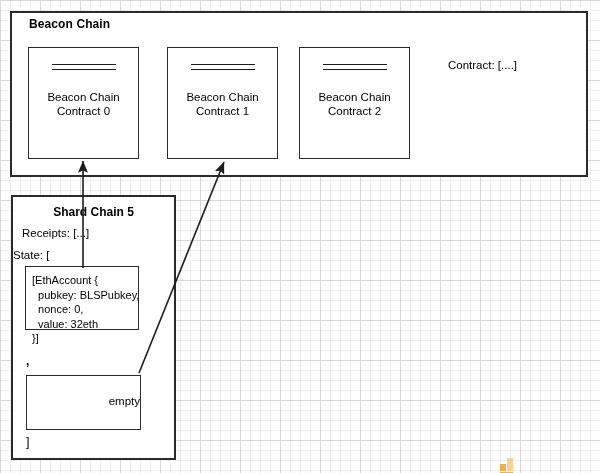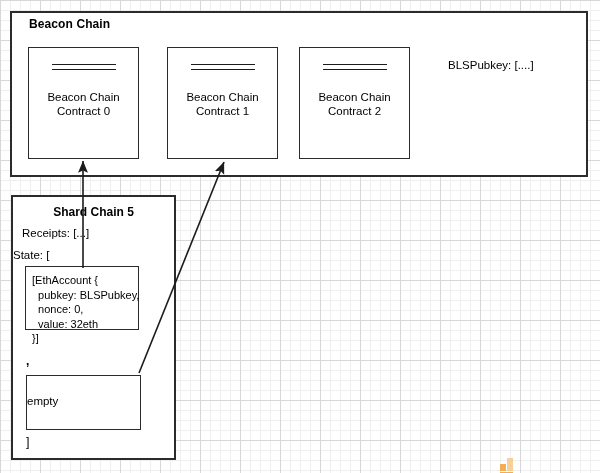--- a/index.html
+++ b/index.html
@@ -169,21 +169,21 @@
     top: 375px;
     width: 115px;
     height: 55px;
     border-width: 1.7px;
   }
   #empty-label {
     position: absolute;
     left: 0;
     right: 0;
     top: 19px;
-    text-align: left;
+    text-align: right;
     font-size: 11.5px;
     color: #000000;
   }
 
   
   #arrow-layer {
     position: absolute;
     left: 0;
     top: 0;
     width: 600px;
@@ -224,21 +224,21 @@
 </style>
 </head>
 <body>
 
 <div id="canvas">
 
   <div class="box" id="beacon-chain"></div>
 
   <div id="beacon-chain-title">Beacon Chain</div>
 
-  <div id="beacon-receipts">BLSPubkey: [....]</div>
+  <div id="beacon-receipts">Contract: [....]</div>
 
   <div class="contract-card" style="left:28px; top:47px;">
     <div class="contract-rules">
       <div class="rule"></div>
       <div class="rule"></div>
     </div>
     <div class="contract-label" style="white-space: pre-line;">Beacon Chain
 Contract 0</div>
   </div>
 

